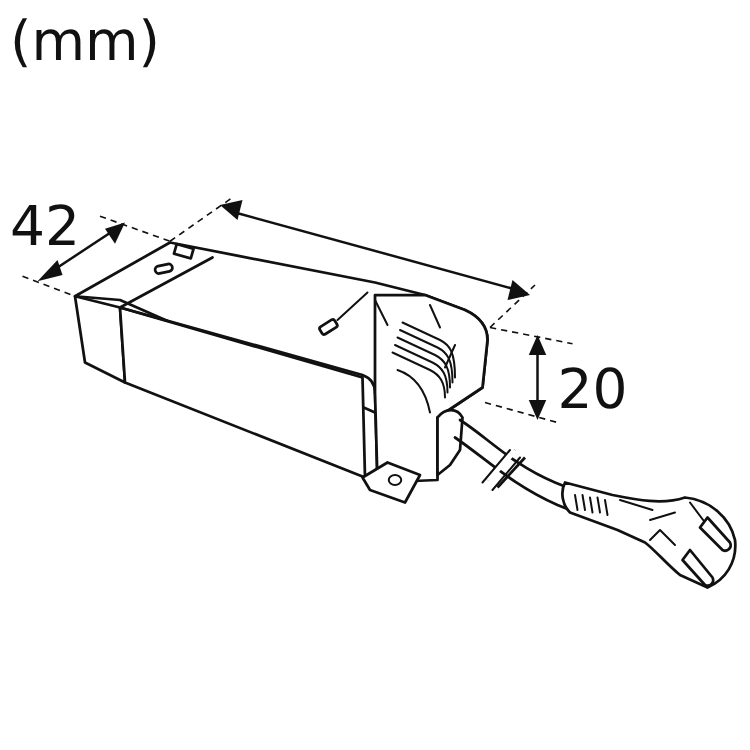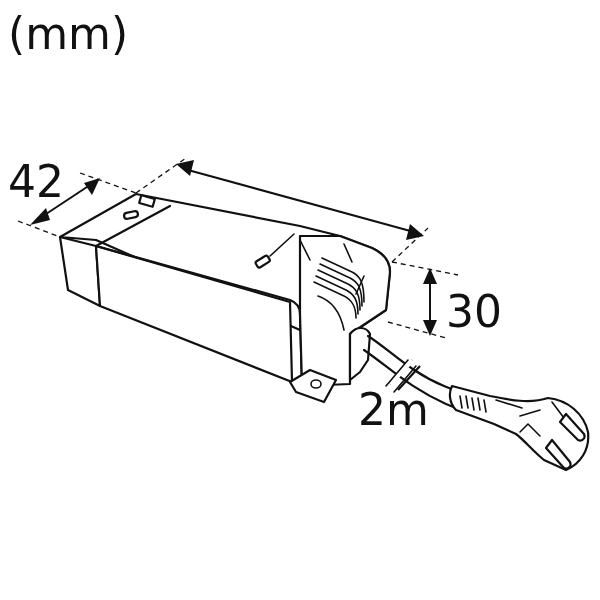--- a/index.html
+++ b/index.html
@@ -146,16 +146,15 @@
       <path class="ln-thin" d="M520,416 L540,410"></path>
       <path class="ln-thin" d="M552,402 L564,418"></path>
       <path class="ln-thin" d="M520,432 L528,424 L540,436"></path>
 
       <path class="fill-w" d="M566,414 L584,434 C586,438 582,442 578,440 L560,422 Z"></path>
       <path class="fill-w" d="M552,440 L570,462 C572,466 568,470 564,468 L546,448 Z"></path>
     </g>
   </svg>
 
   <div class="dim-text dim-width">42</div>
-  <div class="dim-text dim-height">30</div>
-  <div class="dim-text dim-cable">2m</div>
+  <div class="dim-text dim-height">20</div>
 
 </div>
 
 </body></html>

